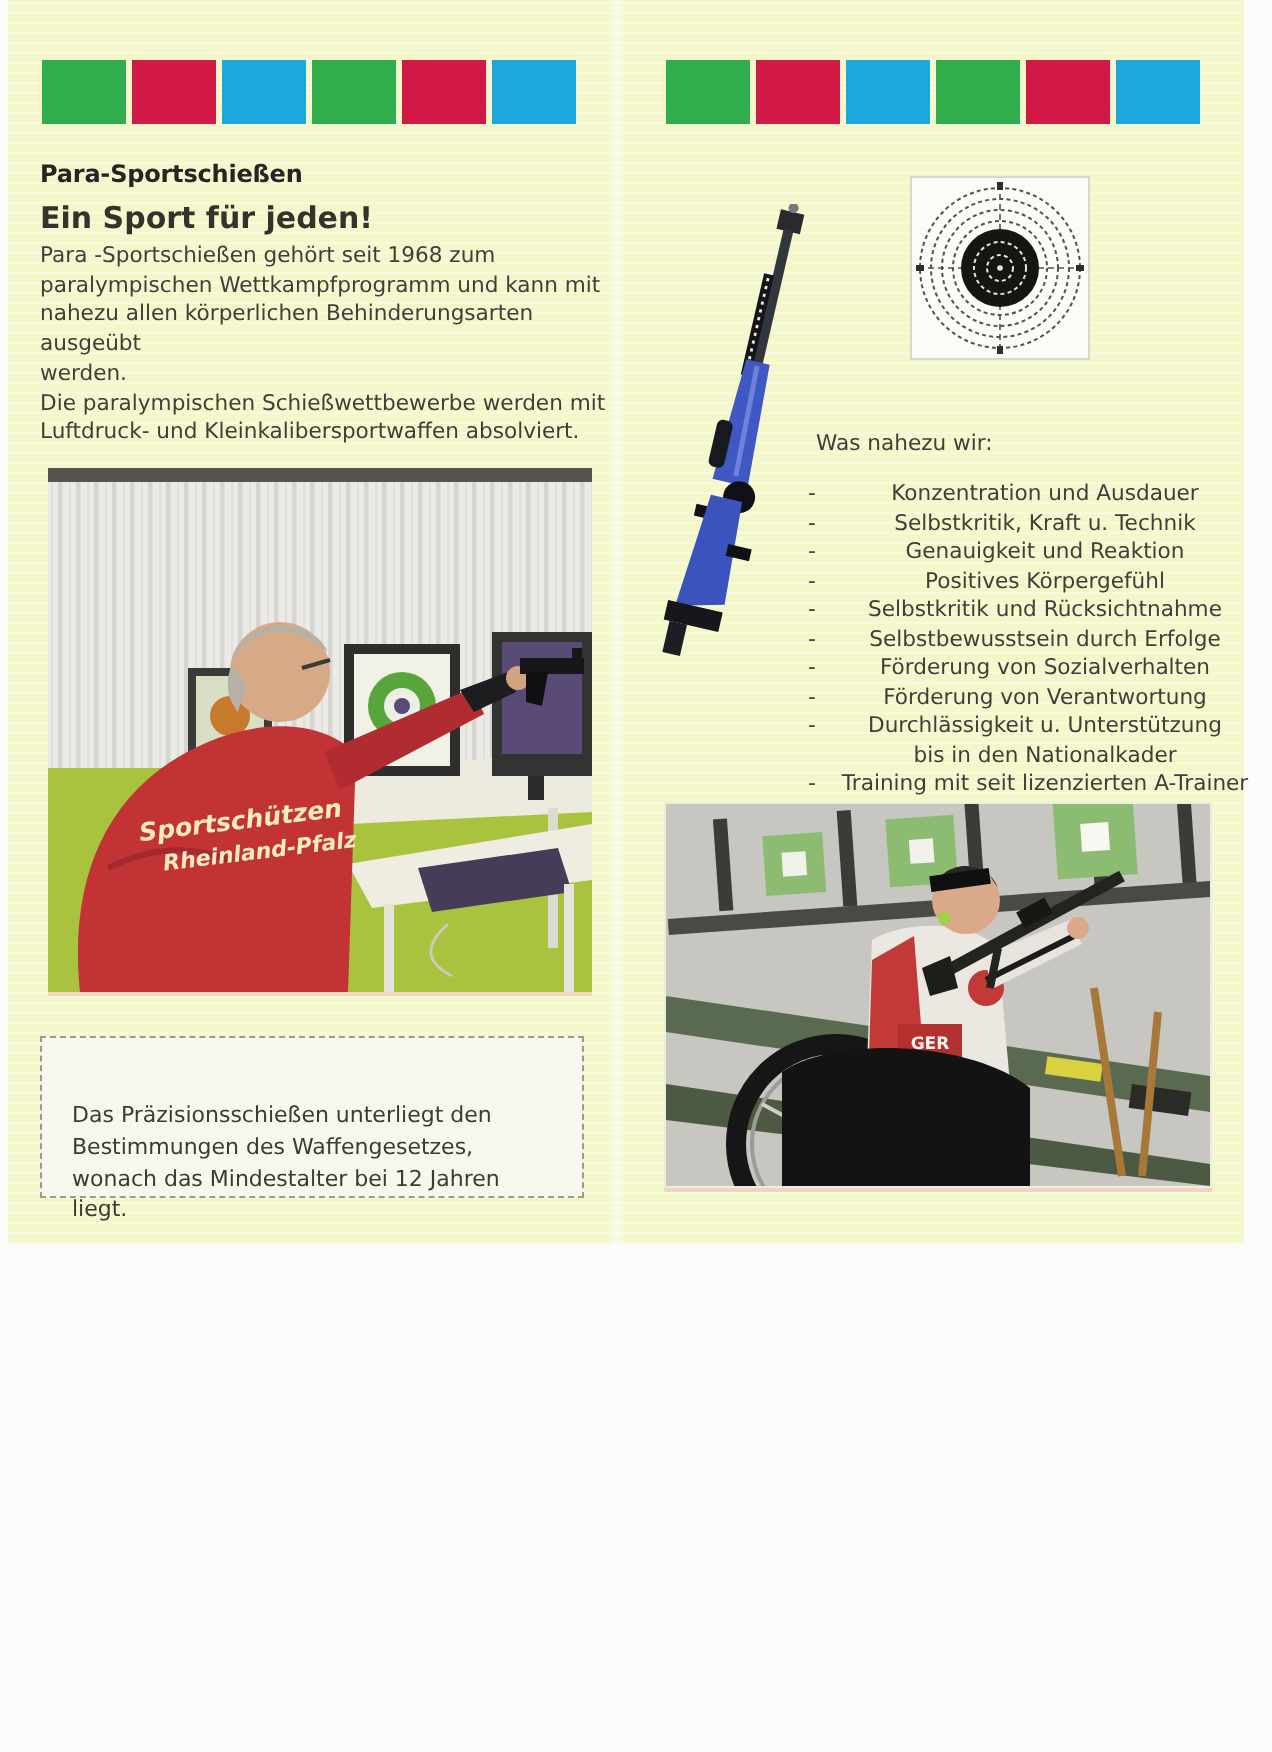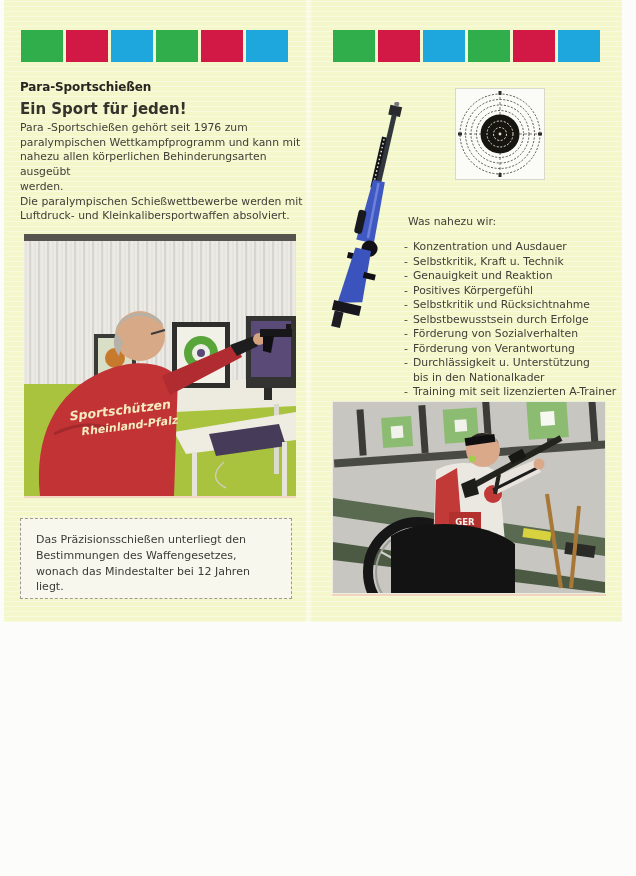--- a/index.html
+++ b/index.html
@@ -48,36 +48,36 @@
   }
   .pre{white-space:pre-line;}
   
   .photo{position:absolute;box-shadow:0 2px 0 rgba(236,150,162,.35);}
   .photo1{left:24px;top:234px;width:272px;height:262px;}
   .photo2{left:332px;top:401px;width:272px;height:191px;border:1px solid #edeee0;}
   
   .notice{
     position:absolute;left:20px;top:518px;width:272px;height:81px;
     background:#f7f7ee;border:1px dashed #9a9a8e;box-sizing:border-box;
-    padding:13px 14px 0 15px;
+    padding:31px 14px 0 15px;
     font-size:11px;line-height:15.8px;color:#3b3a33;
   }
   
   .target-card{position:absolute;left:455px;top:88px;width:90px;height:92px;}
   .rifle{position:absolute;left:330px;top:102px;width:86px;height:234px;}
   .offer-heading{
     position:absolute;left:408px;top:215px;font-size:10.8px;
   }
   .offers{
     position:absolute;left:404px;top:240px;width:228px;
     font-size:10.8px;line-height:14.5px;
   }
   .offer-item{display:flex;}
   .offer-item .dash{width:9px;flex:0 0 9px;}
-  .offer-item .txt{flex:1;}
+  .offer-item .txt{flex:1;text-align:center;}
 </style>
 </head>
 <body>
 
 <div class="sheet">
   <div class="scanlines"></div>
   <div class="fold"></div>
 </div>
 
 <div class="colorbar left">
@@ -93,21 +93,21 @@
   <div class="sq c-green"></div>
   <div class="sq c-red"></div>
   <div class="sq c-blue"></div>
   <div class="sq c-green"></div>
   <div class="sq c-red"></div>
   <div class="sq c-blue"></div>
 </div>
 
 <div class="title">Para-Sportschießen</div>
 <div class="subtitle">Ein Sport für jeden!</div>
-<div class="intro">Para -Sportschießen gehört seit 1976 zum
+<div class="intro">Para -Sportschießen gehört seit 1968 zum
 paralympischen Wettkampfprogramm und kann mit
 nahezu allen körperlichen Behinderungsarten ausgeübt
 werden.
 Die paralympischen Schießwettbewerbe werden mit
 Luftdruck- und Kleinkalibersportwaffen absolviert.</div>
 
 <div class="photo photo1">
 <svg width="272" height="262" viewBox="0 0 272 262">
   <defs>
     <pattern id="curt" width="9" height="12" patternUnits="userSpaceOnUse">

